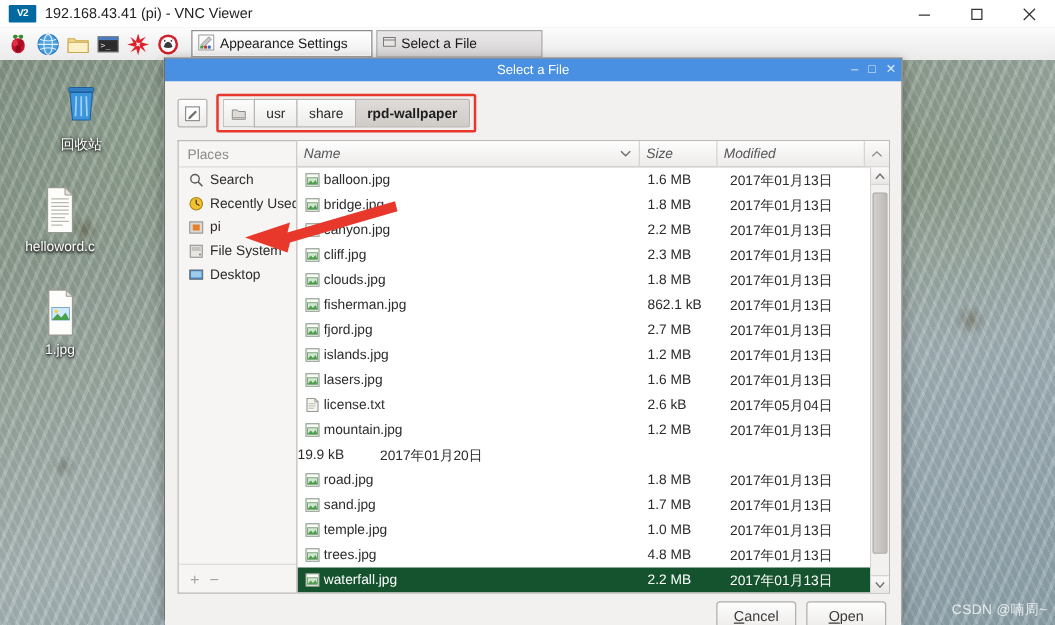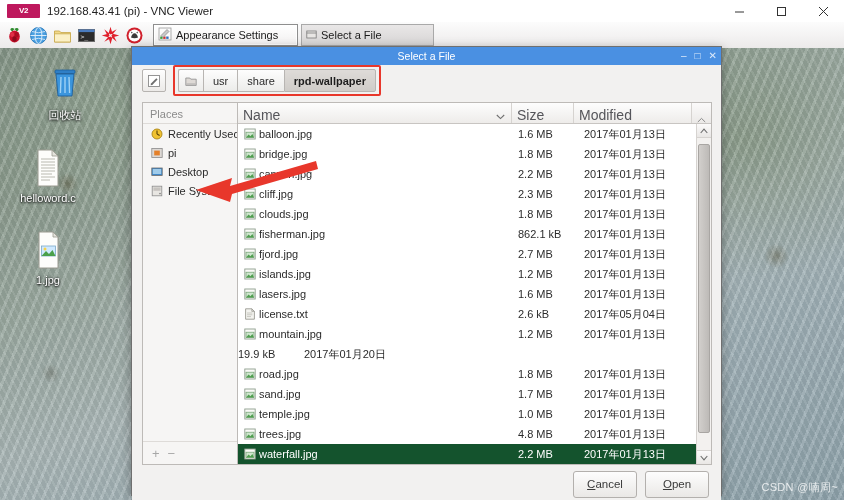--- a/index.html
+++ b/index.html
@@ -16,22 +16,22 @@
 
   
   .vnc-titlebar {
     position: absolute; left: 0; top: 0;
     width: 844px; height: 22px;
     background: #ffffff;
     border-bottom: 1px solid #e2e2e2;
     display: flex; align-items: center;
   }
   .vnc-logo {
-    width: 33px; height: 14px; margin-left: 7px; margin-right: 7px;
-    background: #be185d;
+    width: 22px; height: 14px; margin-left: 7px; margin-right: 7px;
+    background: #0369a1;
     color: #fff; font-size: 8px; font-weight: bold;
     display: flex; align-items: center; justify-content: center;
     line-height: 1; letter-spacing: -0.5px;
     border-radius: 1px;
     text-align: center;
   }
   .vnc-title {
     font-size: 11.5px; color: #222; white-space: nowrap;
   }
   .vnc-winbtns {
@@ -174,21 +174,21 @@
 
   .dlg-body {
     flex: 1; display: flex; flex-direction: column;
     background: #f2f1f0;
     padding: 0;
   }
 
   
   .pathbar {
     display: flex; align-items: center;
-    padding: 0 8px 6px 10px;
+    padding: 10px 8px 6px 10px;
     gap: 7px;
   }
   .pathedit-btn {
     width: 22px; height: 21px;
     border: 1px solid #b6b3b0;
     background: linear-gradient(#fefefe, #eceae8);
     border-radius: 2px;
     display: flex; align-items: center; justify-content: center;
   }
   .crumbs-wrap {
@@ -259,25 +259,26 @@
     display: flex; flex-direction: column;
     min-width: 0; min-height: 0;
   }
   .fp-head {
     display: flex; height: 20px;
     background: linear-gradient(#fdfdfd, #eeecea);
     border-bottom: 1px solid #c8c5c2;
     flex: none;
   }
   .fp-head .hcell {
-    font-size: 14px; color: #55555a;
-    display: flex; align-items: flex-end;
+    font-size: 11px; color: #55555a;
+    display: flex; align-items: center;
     padding-left: 5px;
     border-right: 1px solid #d6d3d0;
     position: relative;
+    font-style: italic;
   }
   .hcell.c-name { flex: 1; min-width: 0; justify-content: space-between; padding-right: 6px; }
   .hcell.c-size { width: 56px; }
   .hcell.c-mod { width: 112px; }
   .hcell.c-scroll { width: 14px; border-right: none; background: linear-gradient(#fbfafa,#ebe9e7); }
 
   .fp-rows-wrap { flex: 1; display: flex; min-height: 0; }
   .fp-rows {
     flex: 1; min-width: 0;
     overflow: hidden;
@@ -600,20 +601,29 @@
           </div>
         </div>
       </div>
 
       <div class="split">
 
         <div class="places">
           <div class="places-head">Places</div>
           <div class="places-list">
 
+            <div class="place">
+              <span class="pi">
+                <svg width="12" height="12" viewBox="0 0 12 12">
+                    <circle cx="5" cy="5" r="3.4" fill="none" stroke="#5a5a5a" stroke-width="1.1"></circle>
+                    <line x1="7.5" y1="7.5" x2="11" y2="11" stroke="#5a5a5a" stroke-width="1.2"></line>
+                  </svg>
+              </span>
+              <span>Search</span>
+            </div>
 
             <div class="place">
               <span class="pi">
                 <svg width="12" height="12" viewBox="0 0 12 12">
                     <circle cx="6" cy="6" r="5" fill="#f0c231" stroke="#a98414" stroke-width="0.9"></circle>
                     <path d="M6 6 L6 2.6 M6 6 L8.6 7.4" stroke="#5a4405" stroke-width="1.1" fill="none"></path>
                   </svg>
               </span>
               <span>Recently Used</span>
             </div>
@@ -624,36 +634,36 @@
                     <rect x="0.8" y="1.5" width="10.4" height="9" fill="#dcd8d4" stroke="#8b8b8b" stroke-width="0.8"></rect>
                     <rect x="3.2" y="3.6" width="5.6" height="4.8" fill="#e4802a"></rect>
                   </svg>
               </span>
               <span>pi</span>
             </div>
 
             <div class="place">
               <span class="pi">
                 <svg width="12" height="12" viewBox="0 0 12 12">
-                    <rect x="0.8" y="2" width="10.4" height="7.4" fill="#3f87c9" stroke="#6a6a6a" stroke-width="0.8"></rect>
-                    <rect x="1.8" y="3" width="8.4" height="5" fill="#9fcbea"></rect>
-                  </svg>
-              </span>
-              <span>Desktop</span>
-            </div>
-
-            <div class="place">
-              <span class="pi">
-                <svg width="12" height="12" viewBox="0 0 12 12">
                     <rect x="1.2" y="1.2" width="9.6" height="9.6" fill="#e8e6e2" stroke="#8b8b8b" stroke-width="0.8"></rect>
                     <rect x="2.4" y="2.4" width="7.2" height="3.4" fill="#c6c3bf"></rect>
                     <circle cx="9" cy="8.6" r="0.8" fill="#7a7a7a"></circle>
                   </svg>
               </span>
               <span>File System</span>
+            </div>
+
+            <div class="place">
+              <span class="pi">
+                <svg width="12" height="12" viewBox="0 0 12 12">
+                    <rect x="0.8" y="2" width="10.4" height="7.4" fill="#3f87c9" stroke="#6a6a6a" stroke-width="0.8"></rect>
+                    <rect x="1.8" y="3" width="8.4" height="5" fill="#9fcbea"></rect>
+                  </svg>
+              </span>
+              <span>Desktop</span>
             </div>
 
           </div>
           <div class="places-foot">
             <span>+</span>
             <span>−</span>
           </div>
         </div>
 
         <div class="filepane">

